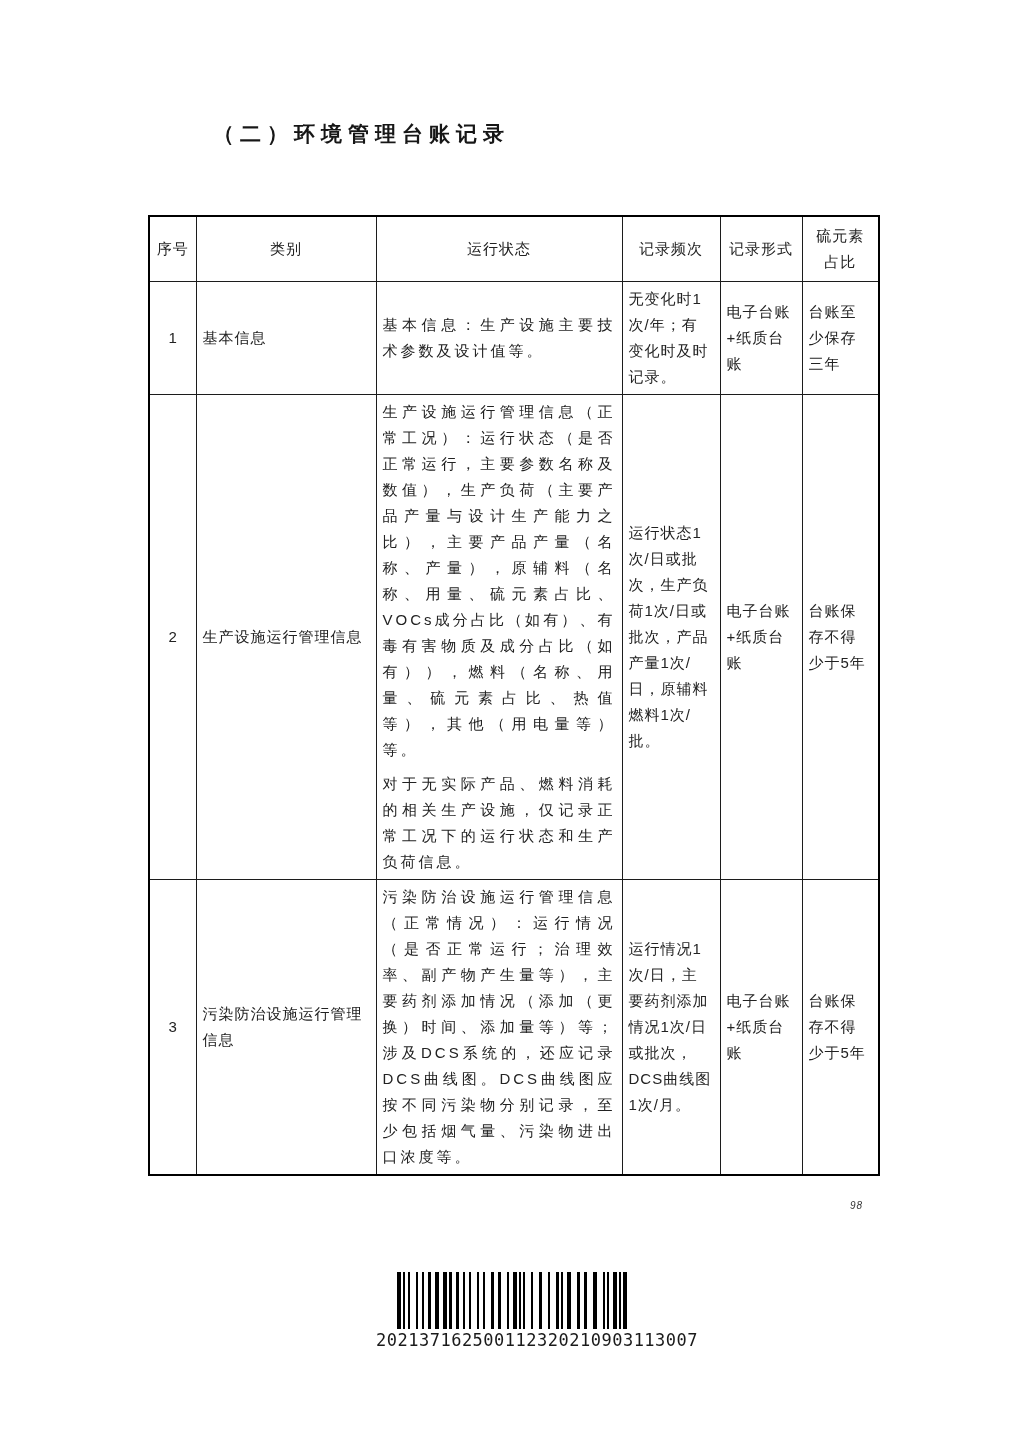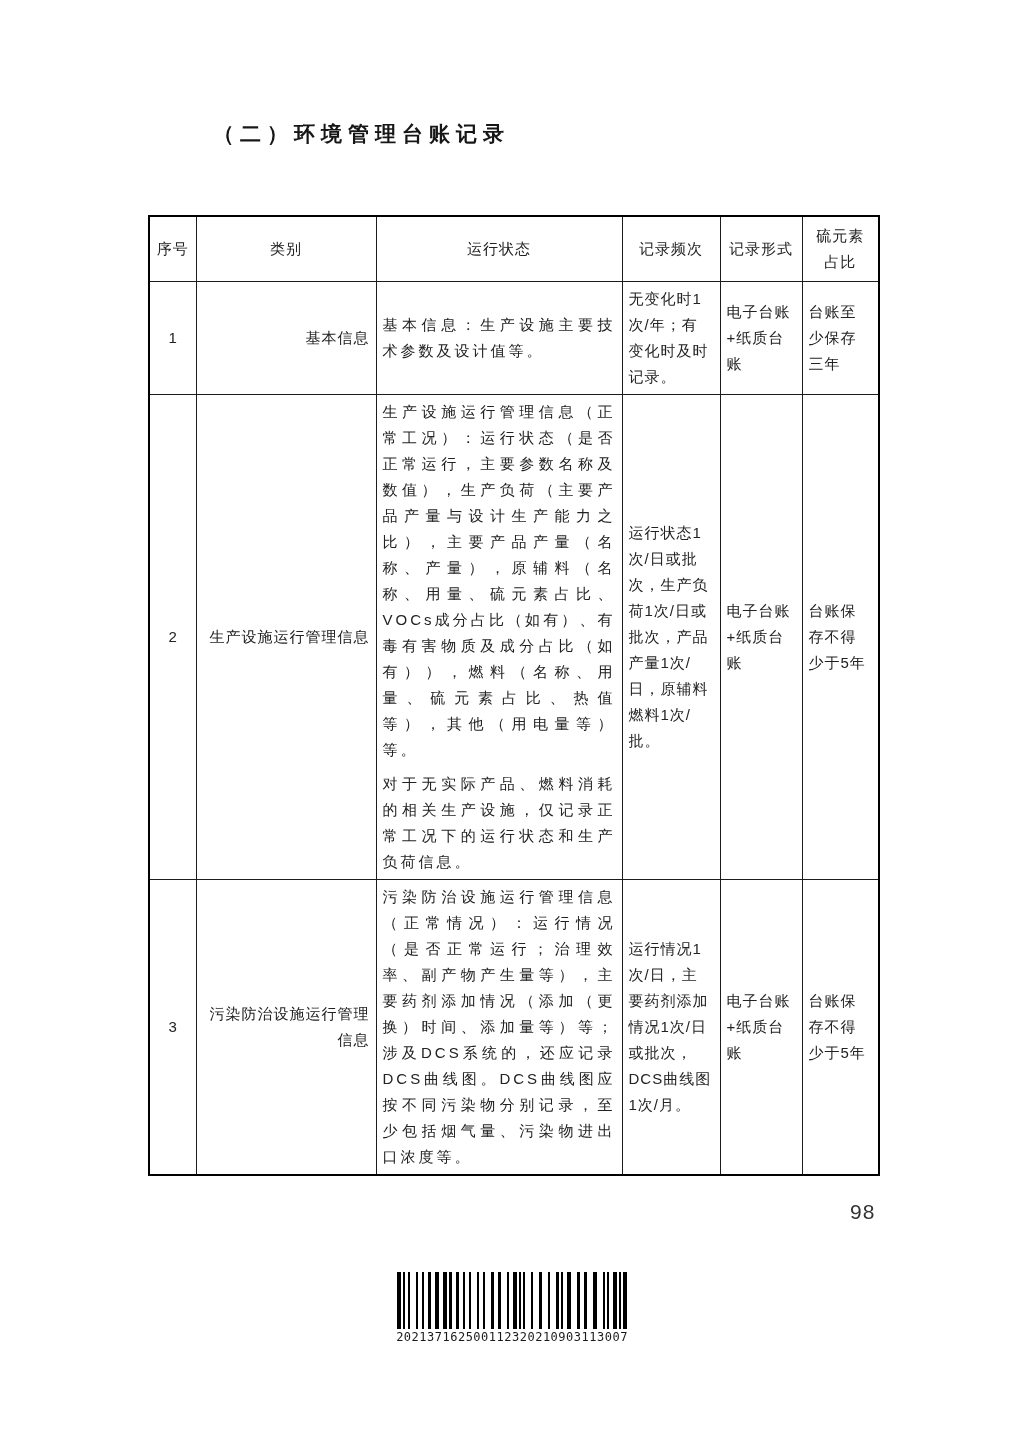--- a/index.html
+++ b/index.html
@@ -51,60 +51,61 @@
     line-height: 26px;
   }
   table.ledger { border: 2px solid #000; }
   th.hdr {
     text-align: center;
     font-size: 15px;
     letter-spacing: 1px;
     line-height: 24px;
   }
   td.c-no { text-align: center; }
-  td.c-cat { text-align: right; padding-left: 9px; letter-spacing: 1px; }
+  td.c-cat { text-align: left; padding-left: 9px; letter-spacing: 1px; }
   td.c-content {
     vertical-align: top;
     text-align: justify;
     padding: 7px 9px;
     letter-spacing: 3px;
     line-height: 26.5px;
   }
   td.c-content p { margin: 0; }
   td.c-content p + p { margin-top: 8px; }
   td.c-freq { padding: 6px 8px; letter-spacing: 1px; line-height: 27px; }
   td.c-form { padding: 6px 8px; letter-spacing: 1px; line-height: 27px; }
   td.c-other { padding: 6px 8px; letter-spacing: 1px; line-height: 27px; }
   .page-number {
     position: absolute;
     left: 850px;
     top: 1200px;
-    font-size: 21px;
+    font-size: 10px;
     color: #333;
     letter-spacing: 1px;
+    font-style: italic;
   }
   .barcode {
     position: absolute;
     left: 376px;
     top: 1272px;
     width: 272px;
     text-align: center;
   }
   .barcode-bars {
     display: flex;
     justify-content: center;
     align-items: stretch;
     height: 57px;
   }
   .barcode-bars i { display: block; background: #000; height: 100%; }
   .barcode-bars i.g { background: transparent; }
   .barcode-digits {
     margin-top: 1px;
     font-family: "DejaVu Sans Mono", "Liberation Mono", monospace;
-    font-size: 12px;
+    font-size: 17px;
     letter-spacing: 0.5px;
     color: #1a1a1a;
     white-space: nowrap;
     text-align: center;
   }
 </style>
 </head>
 <body>
 
 <div class="page">

